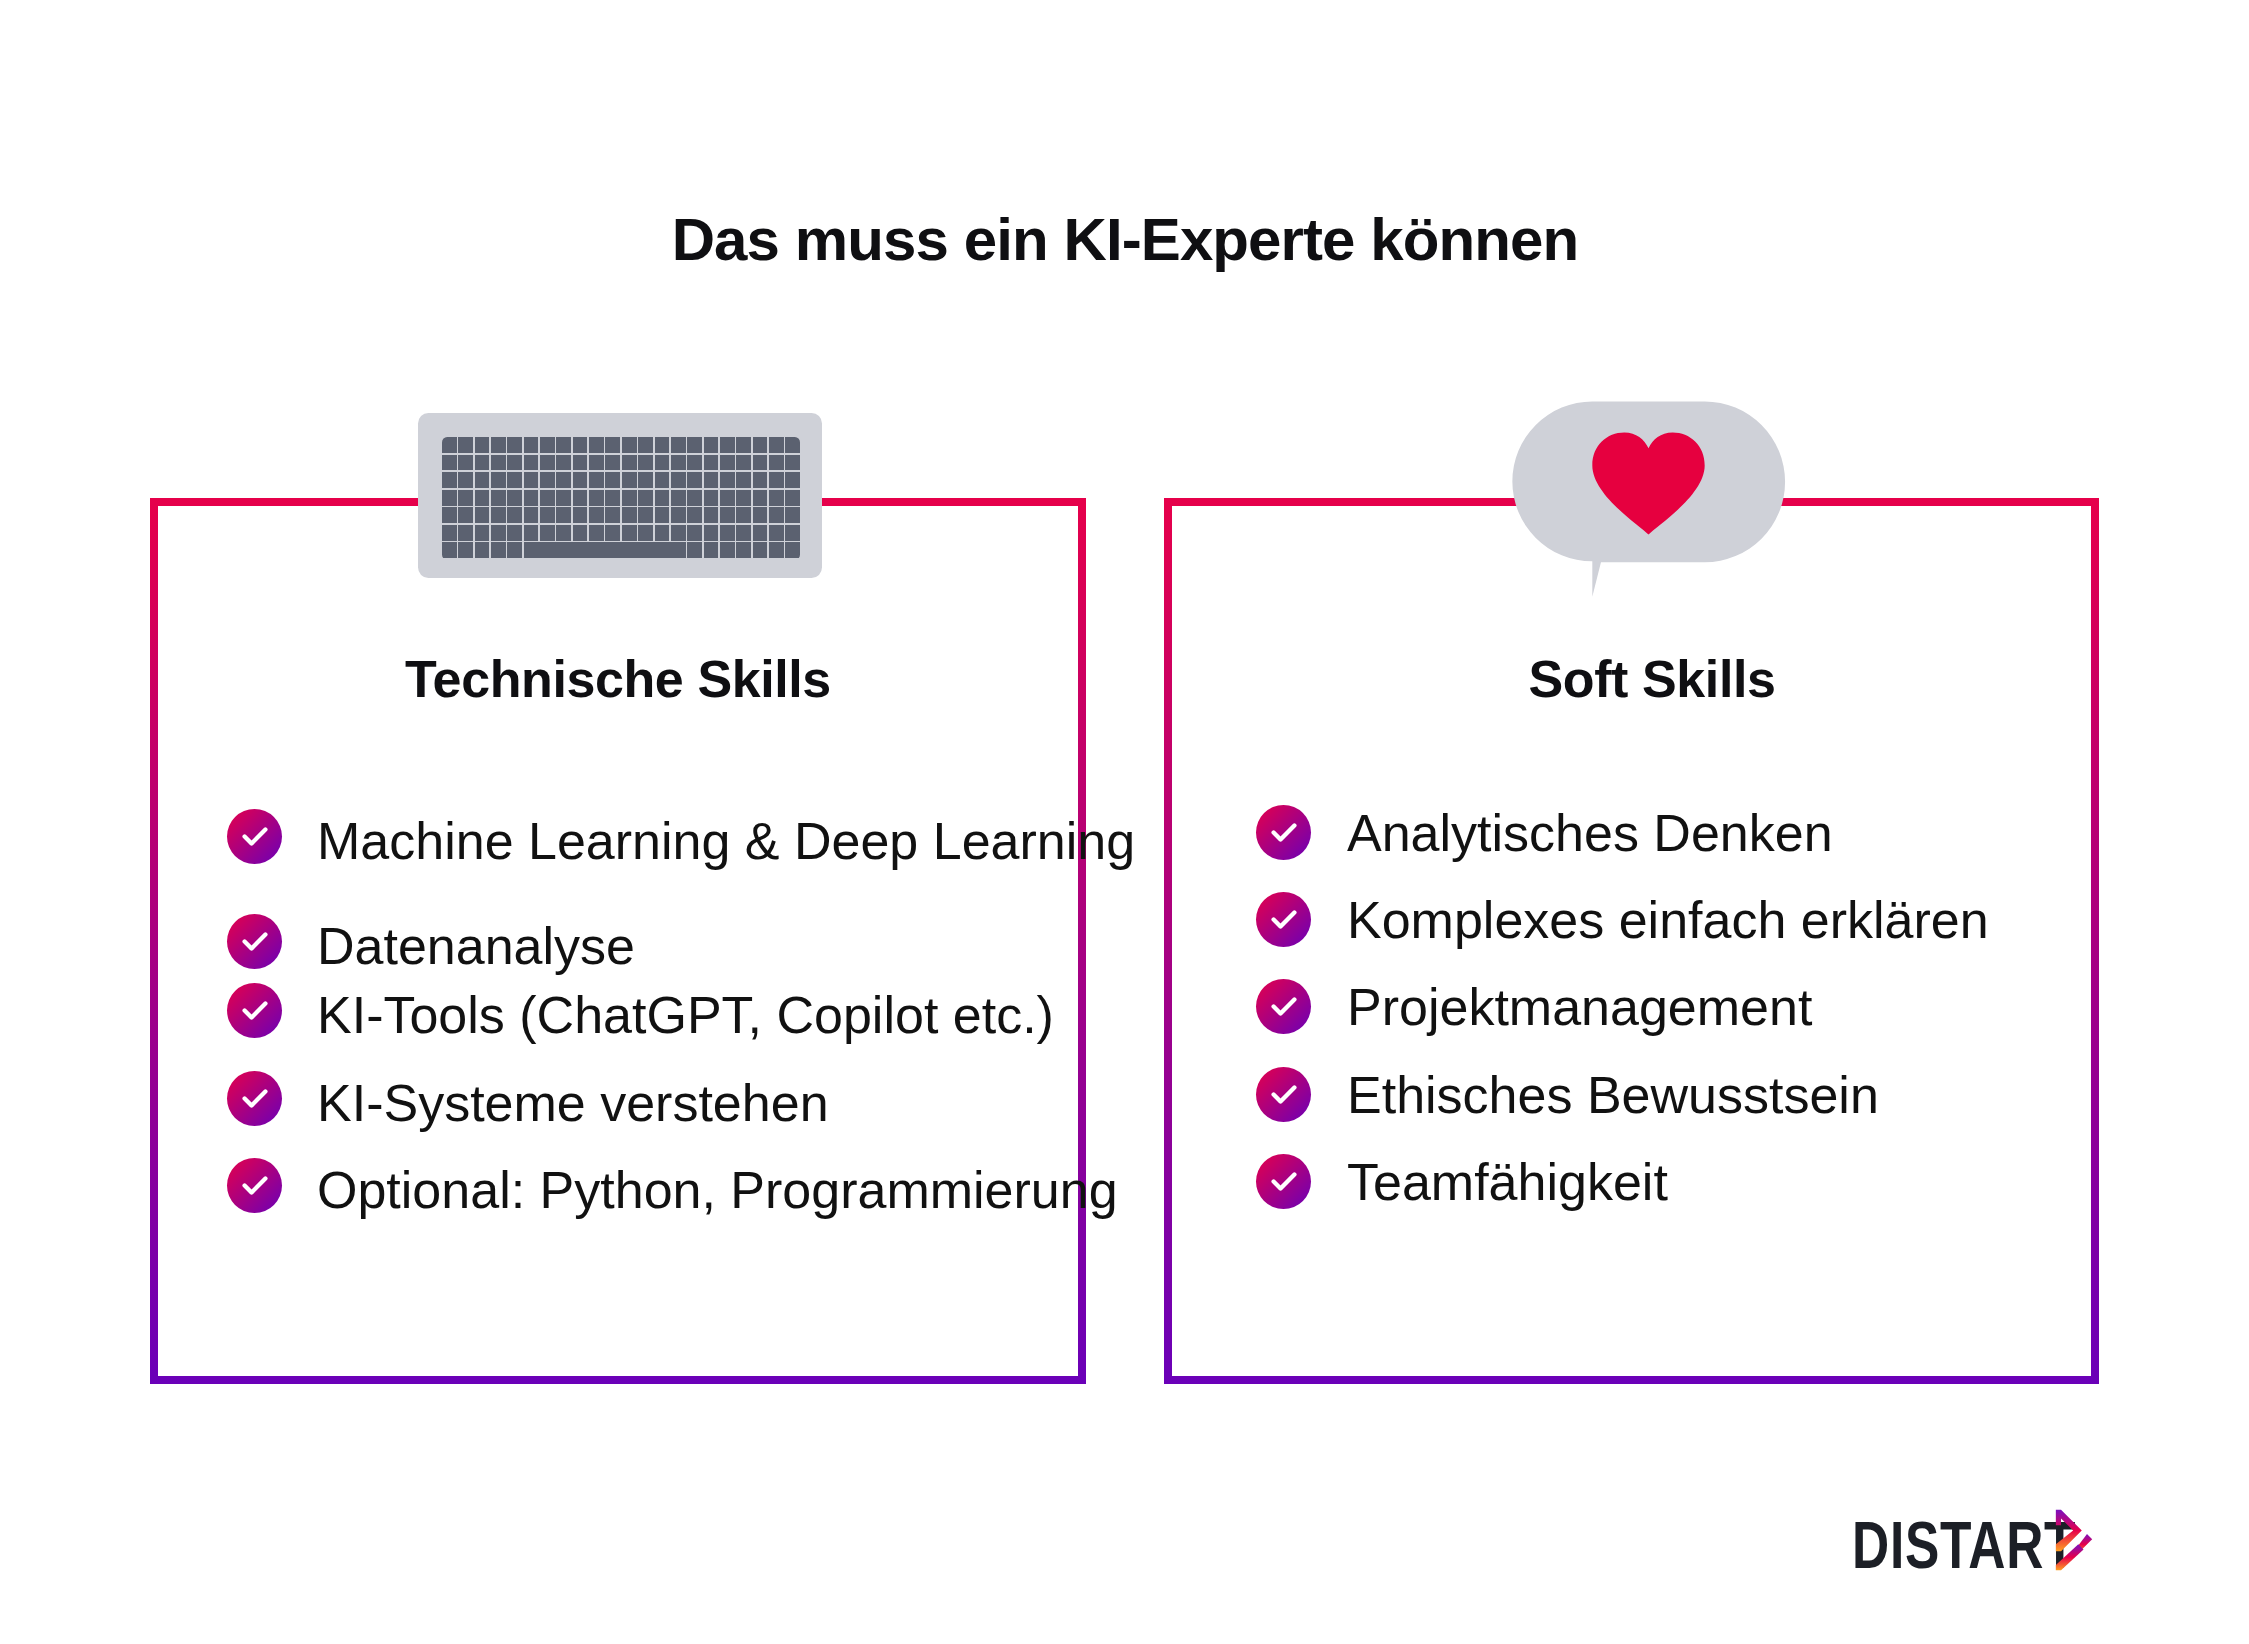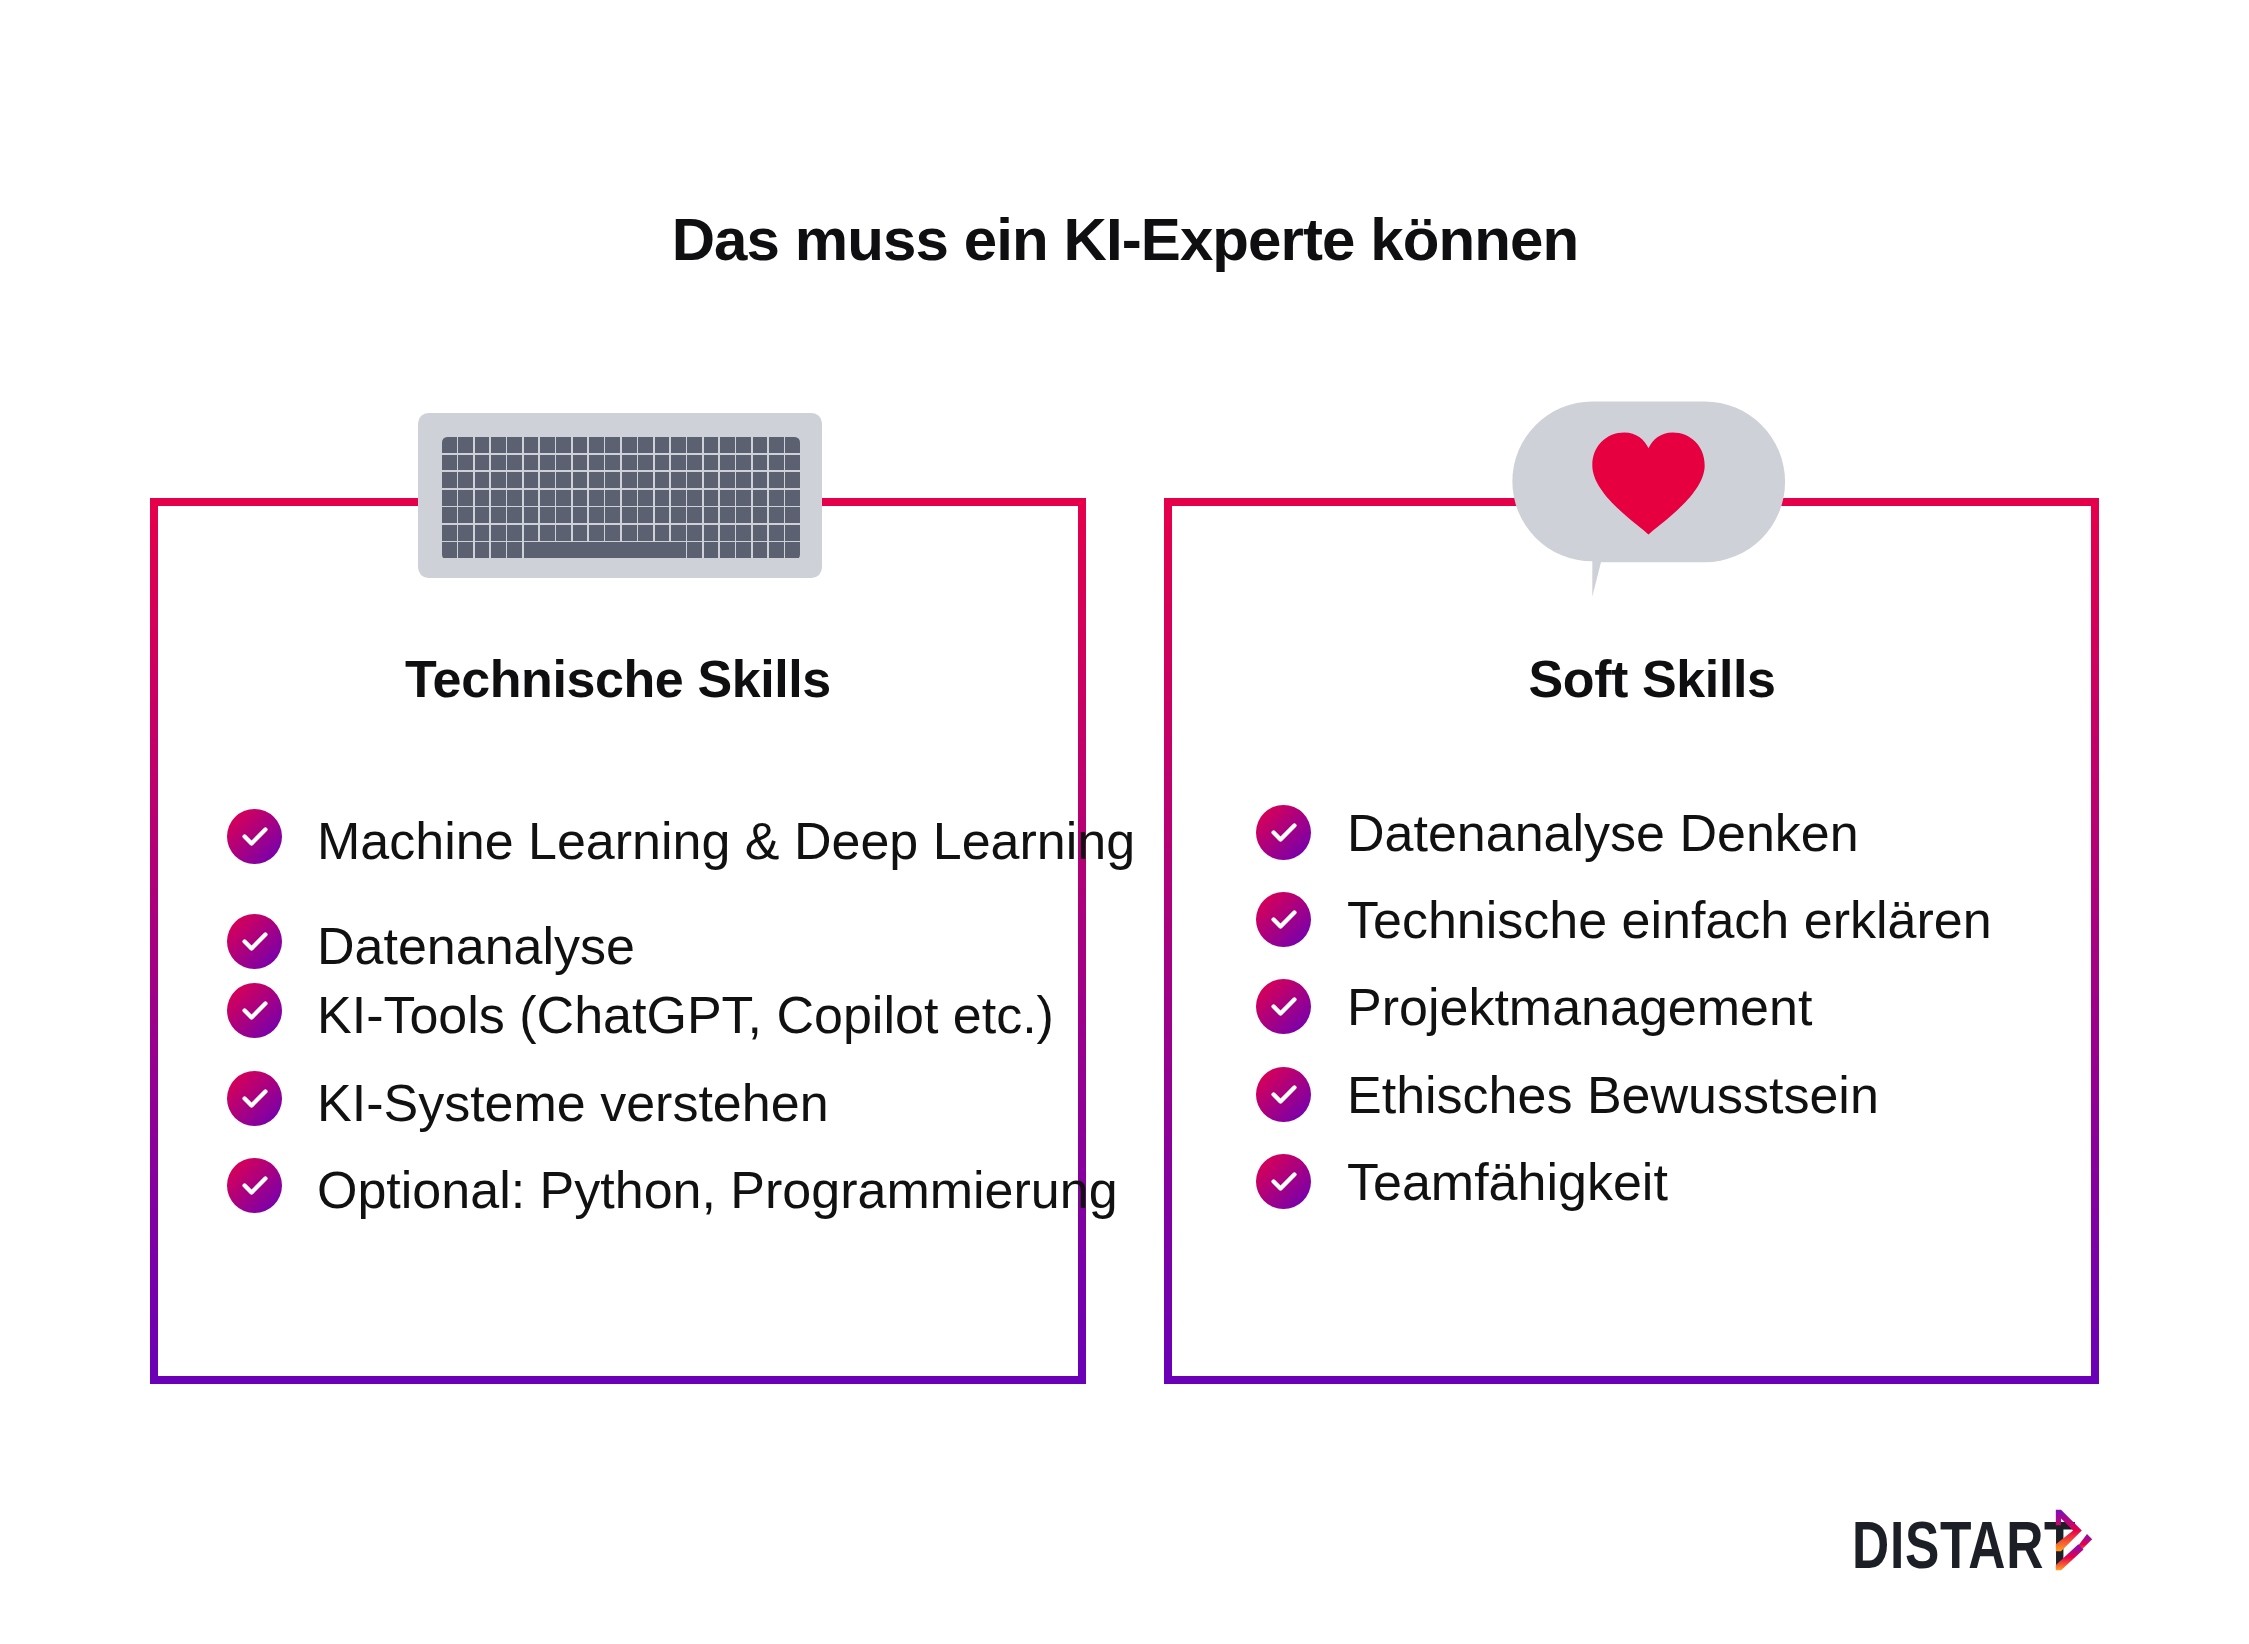--- a/index.html
+++ b/index.html
@@ -253,29 +253,29 @@
 
 <section class="card right">
   <h2 class="card-heading" style="margin:0;padding-left:41px;">Soft Skills</h2>
   <ul class="skill-list">
     <li class="skill-item" style="left:84px; top:299px;">
       <span class="check">
           <svg width="26" height="21" viewBox="0 0 30 24">
             <path d="M3 12 L11 20 L27 4" stroke="#fff" stroke-width="5" fill="none" stroke-linecap="round" stroke-linejoin="round"></path>
           </svg>
         </span>
-      <span class="skill-text" style="margin-left:36px;">Datenanalyse Denken</span>
+      <span class="skill-text" style="margin-left:36px;">Analytisches Denken</span>
     </li>
     <li class="skill-item" style="left:84px; top:386px;">
       <span class="check">
           <svg width="26" height="21" viewBox="0 0 30 24">
             <path d="M3 12 L11 20 L27 4" stroke="#fff" stroke-width="5" fill="none" stroke-linecap="round" stroke-linejoin="round"></path>
           </svg>
         </span>
-      <span class="skill-text" style="margin-left:36px;">Technische einfach erklären</span>
+      <span class="skill-text" style="margin-left:36px;">Komplexes einfach erklären</span>
     </li>
     <li class="skill-item" style="left:84px; top:473px;">
       <span class="check">
           <svg width="26" height="21" viewBox="0 0 30 24">
             <path d="M3 12 L11 20 L27 4" stroke="#fff" stroke-width="5" fill="none" stroke-linecap="round" stroke-linejoin="round"></path>
           </svg>
         </span>
       <span class="skill-text" style="margin-left:36px;">Projektmanagement</span>
     </li>
     <li class="skill-item" style="left:84px; top:561px;">

